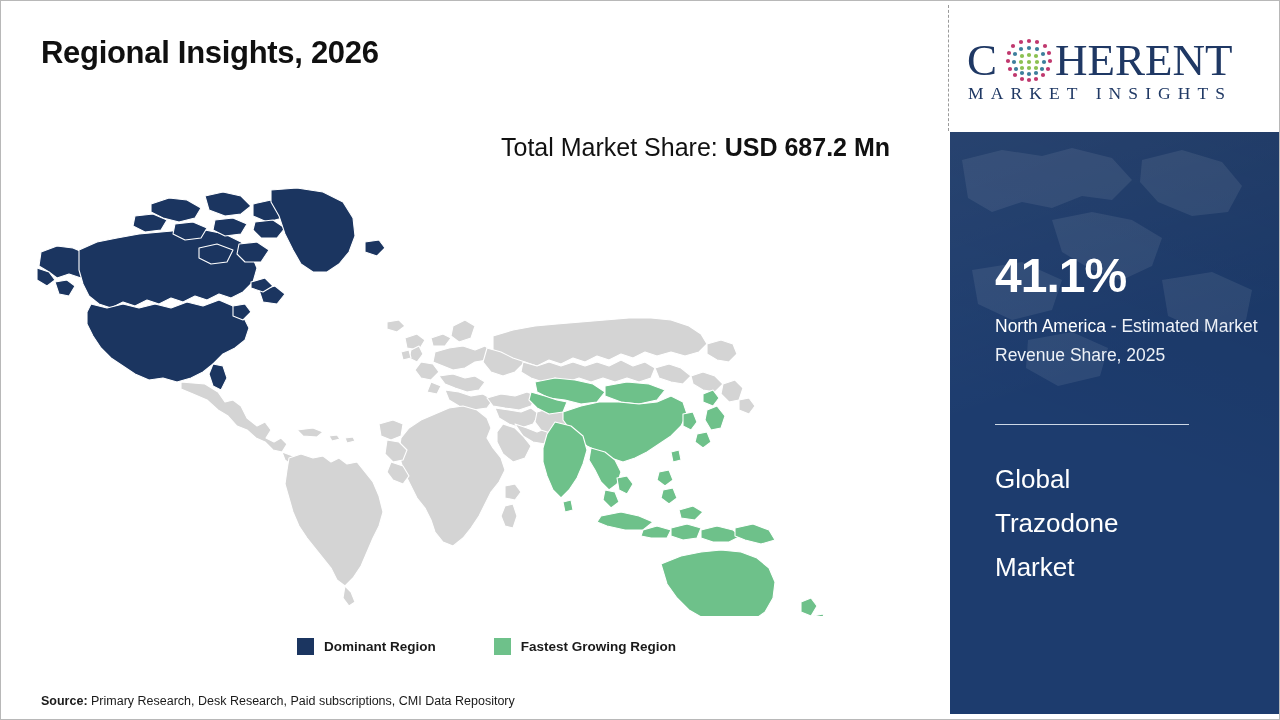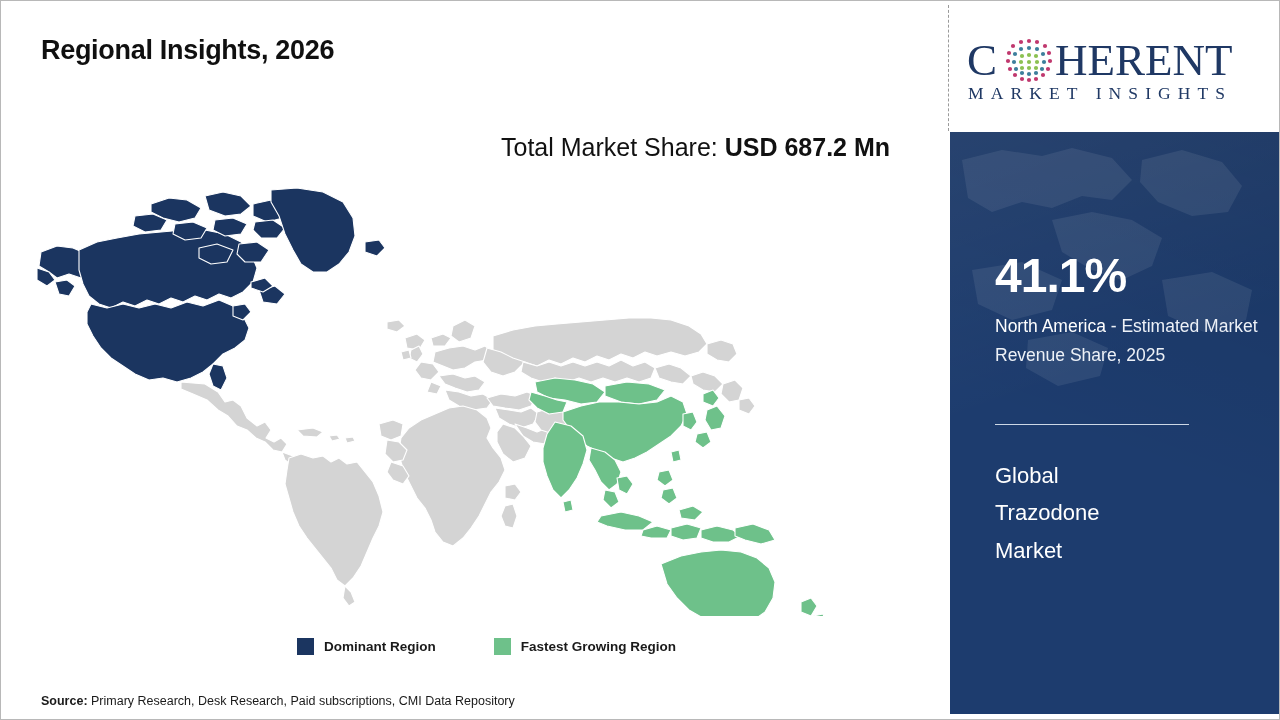--- a/index.html
+++ b/index.html
@@ -28,21 +28,21 @@
     position: absolute;
     left: 0; top: 0;
     width: 948px;
     height: 718px;
   }
 
   #page-title {
     position: absolute;
     left: 40px;
     top: 34px;
-    font-size: 27px;
+    font-size: 31px;
     font-weight: bold;
     color: #101010;
     letter-spacing: -0.3px;
     white-space: nowrap;
   }
 
   #market-size {
     position: absolute;
     left: 500px;
     top: 126px;
@@ -186,21 +186,21 @@
     width: 194px;
     height: 1px;
     background: #cdd8e6;
   }
 
   #panel-market-name {
     position: absolute;
     top: 325px;
     left: 0;
     width: 250px;
-    font-size: 22px;
+    font-size: 26px;
     font-weight: 300;
     color: #ffffff;
     line-height: 1.7;
   }
   .nowrap-line { display: block; }
 </style>
 </head>
 <body>
 
 <div id="page">

